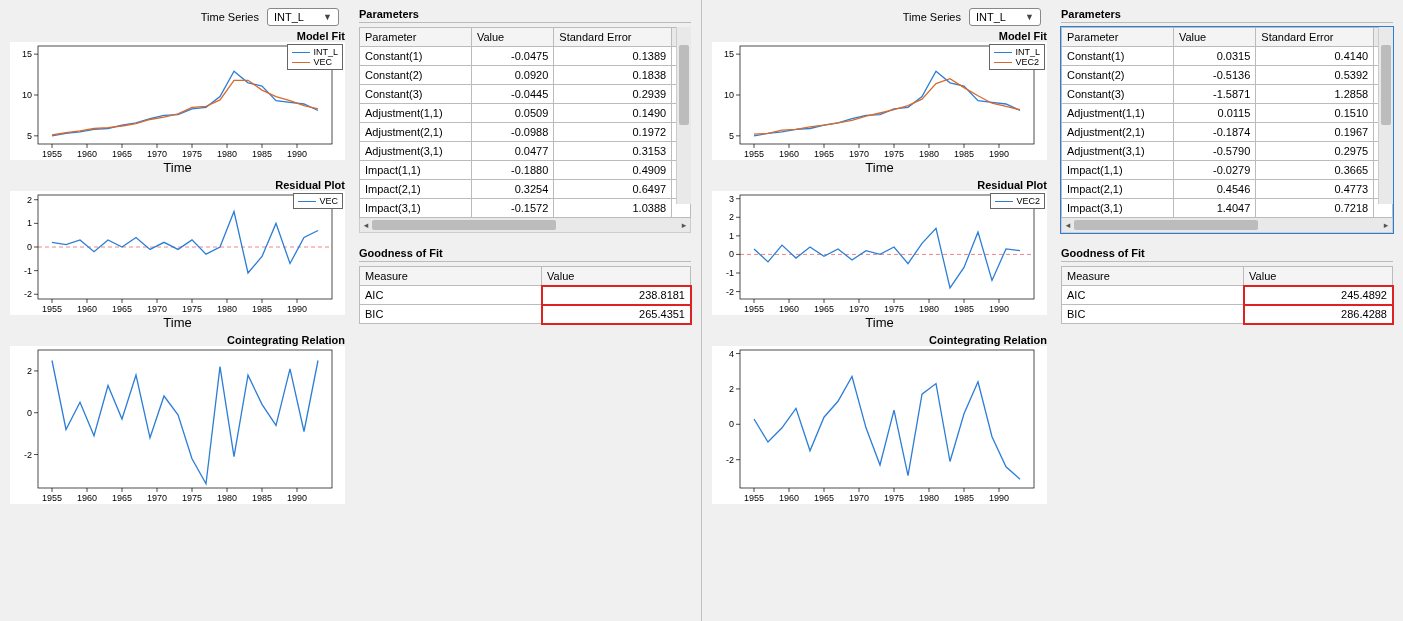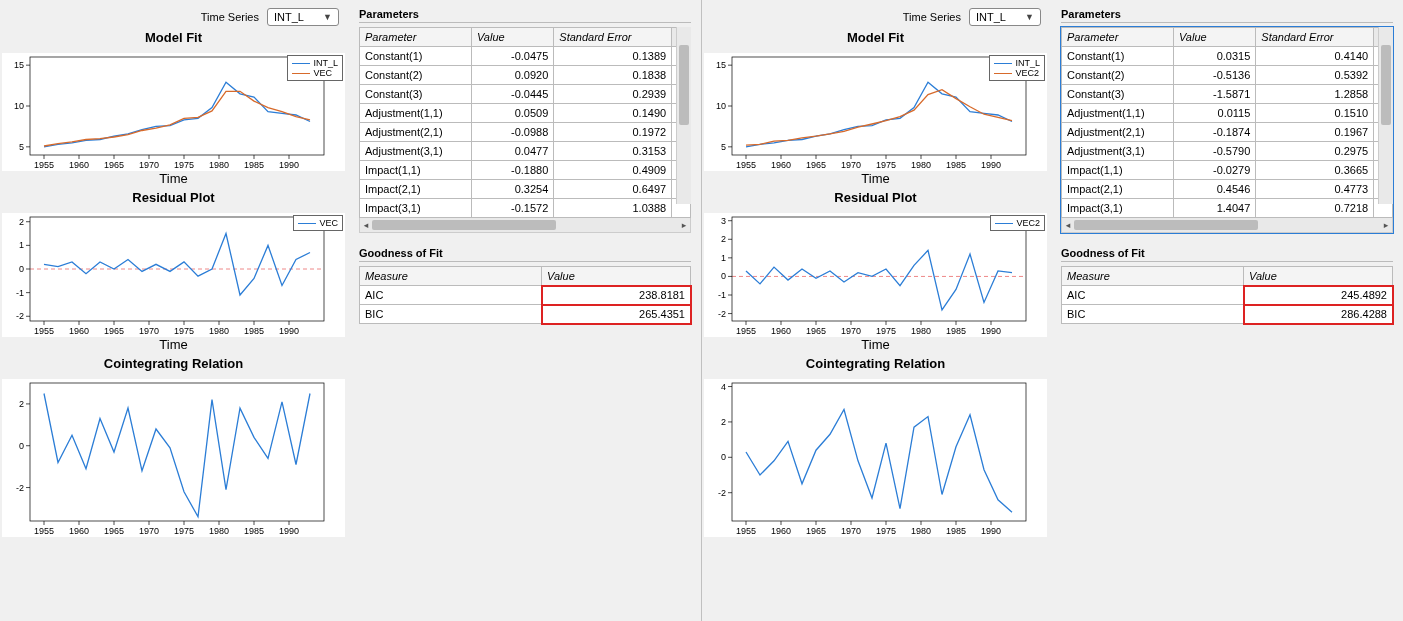--- a/index.html
+++ b/index.html
@@ -20,21 +20,21 @@
   }
   .panel {
     flex: 1;
     display: flex;
     background: #f0f0f0;
     border-left: 1px solid #c0c0c0;
   }
   .panel:first-child { border-left: none; }
   .left-col {
     width: 355px;
-    padding: 8px 10px 8px 2px;
+    padding: 8px 10px 8px 10px;
     box-sizing: border-box;
     display: flex;
     flex-direction: column;
   }
   .right-col {
     flex: 1;
     padding: 8px 10px 8px 4px;
     box-sizing: border-box;
     display: flex;
     flex-direction: column;
@@ -62,24 +62,24 @@
   }
   .selectbox .chev {
     margin-left: 6px;
     font-size: 9px;
     color: #444;
   }
   .chart-block {
     margin-bottom: 4px;
   }
   .chart-title {
-    text-align: center;
+    text-align: right;
     font-weight: bold;
-    font-size: 13px;
-    margin-bottom: 8px;
+    font-size: 11px;
+    margin-bottom: 0;
   }
   .chart-area {
     background: #fff;
     border: 1px solid #888;
     position: relative;
   }
   .axis-label {
     text-align: center;
     font-size: 13px;
     margin-top: 0;
@@ -124,21 +124,20 @@
   table.fit-table th, table.fit-table td {
     border: 1px solid #bbb;
     padding: 3px 5px;
     text-align: left;
     overflow: hidden;
     white-space: nowrap;
   }
   table.param-table th, table.fit-table th {
     background: #f4f4f4;
     font-weight: normal;
-    font-style: italic;
   }
   table.param-table td.num, table.fit-table td.num {
     text-align: right;
   }
   .param-wrap {
     display: flex;
     flex-direction: column;
   }
   .param-scroll {
     position: relative;

